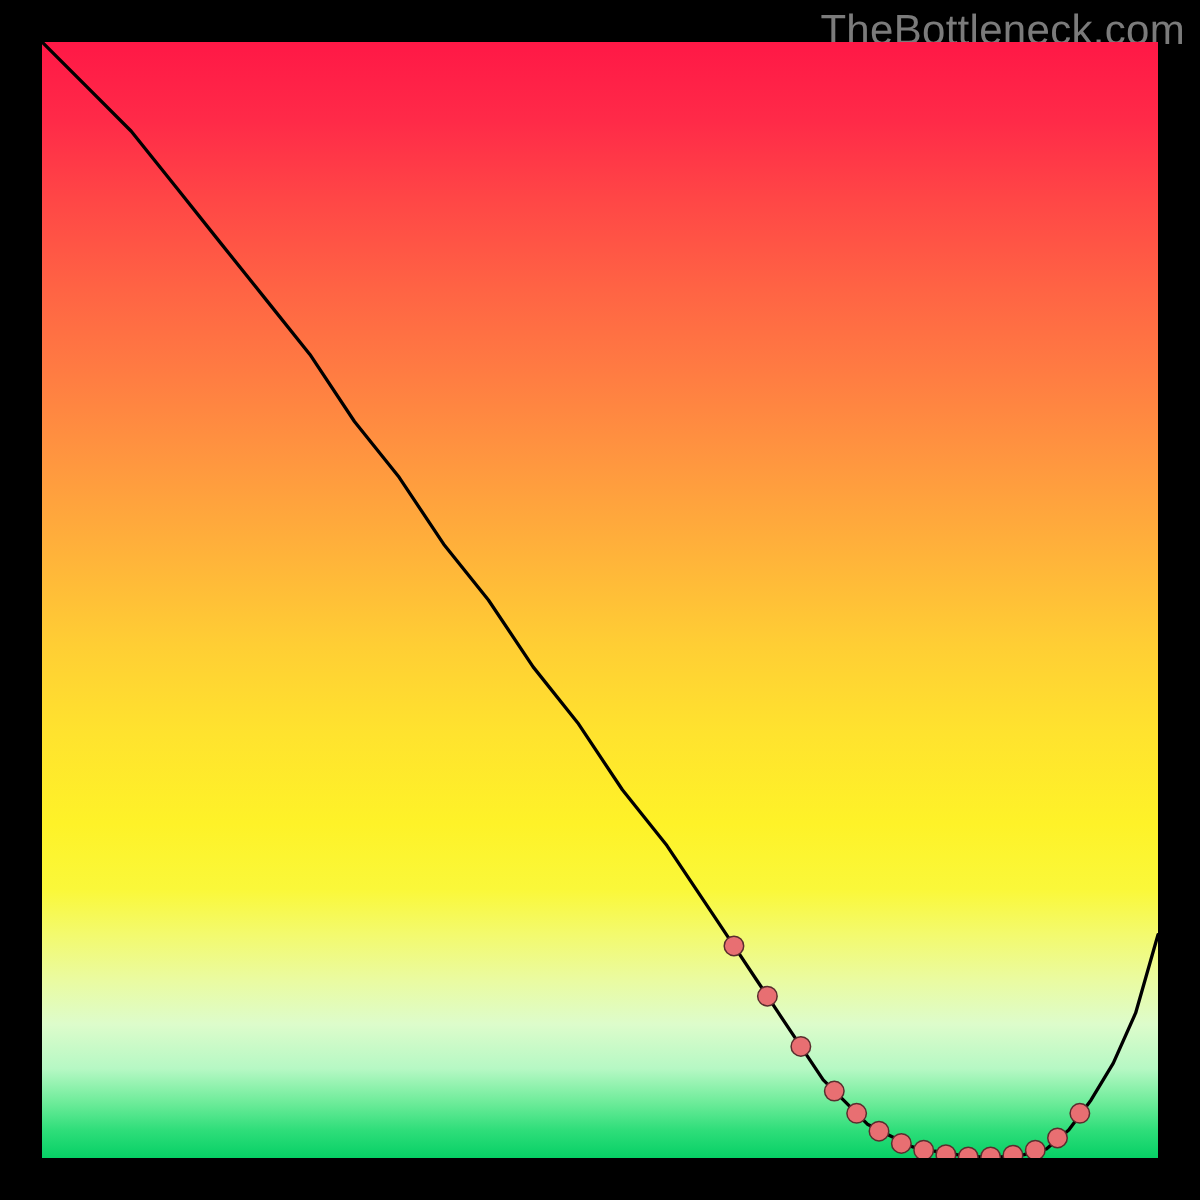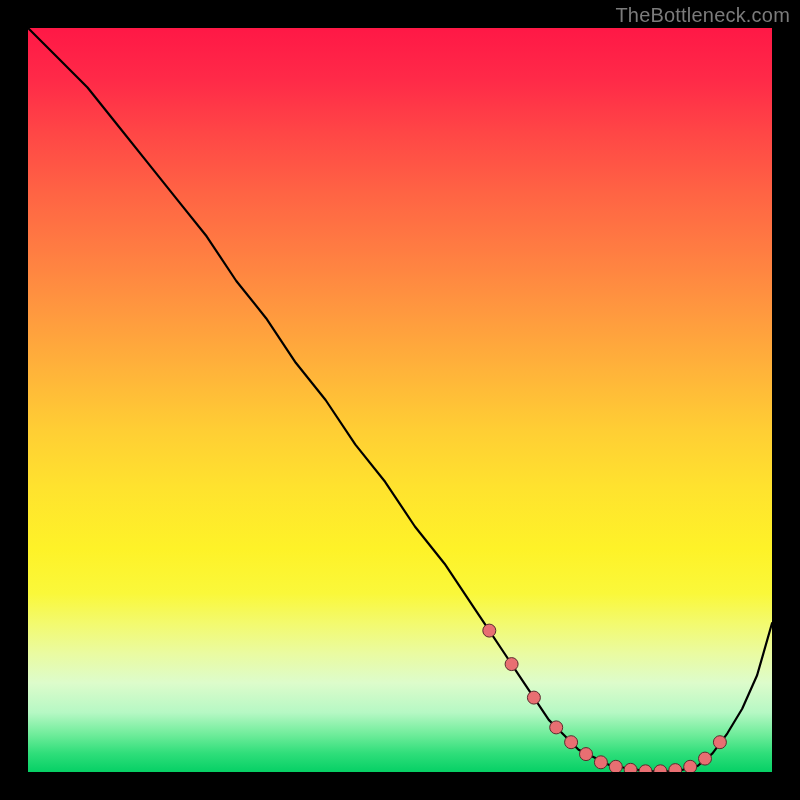--- a/index.html
+++ b/index.html
@@ -53,21 +53,21 @@
     );
   }
   svg.curve {
     position: absolute;
     inset: 0;
   }
   .watermark {
     position: absolute;
     top: 4px;
     right: 10px;
-    font-size: 20px;
+    font-size: 28px;
     font-weight: 500;
     color: #7b7b7b;
     letter-spacing: 0.2px;
     user-select: none;
   }
 </style>
 </head>
 <body>
 
 <div class="frame">

